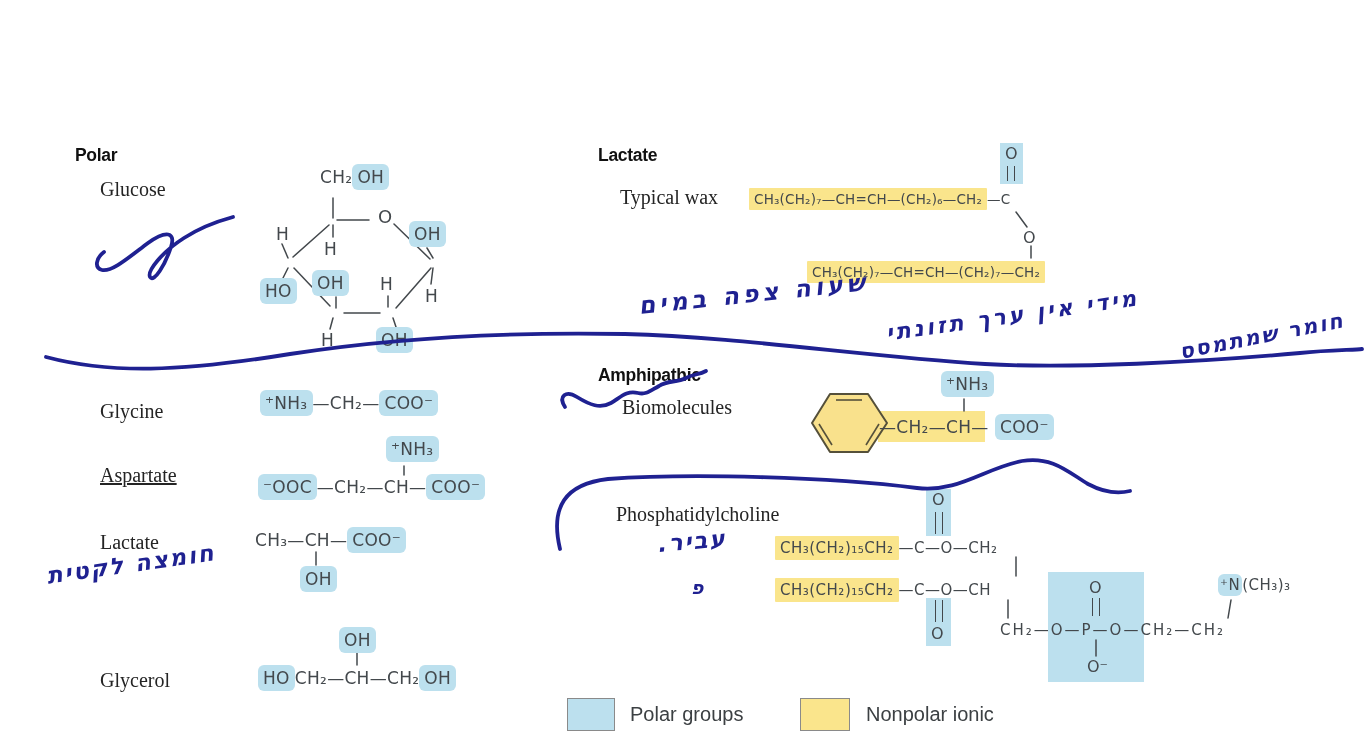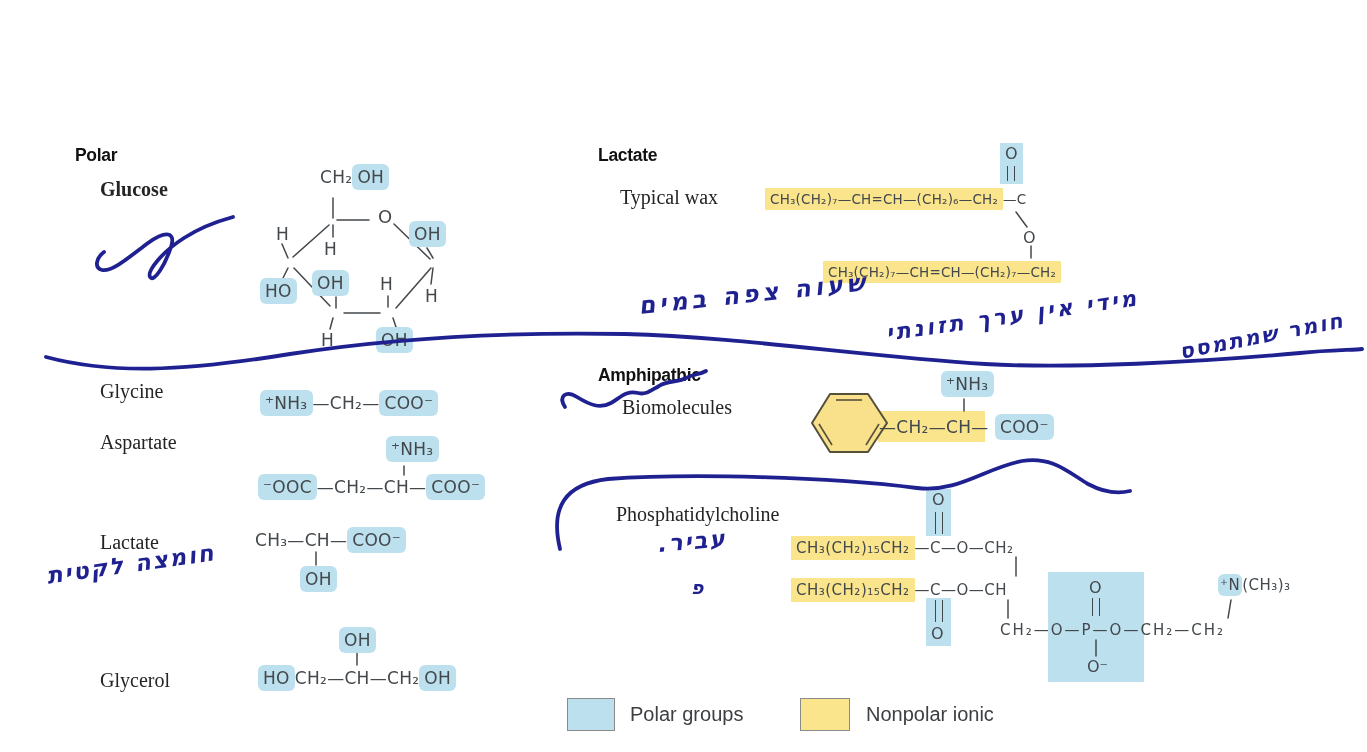--- a/index.html
+++ b/index.html
@@ -17,21 +17,21 @@
            color:#111;letter-spacing:-0.3px;}
   
   .mlabel{font-family:"Liberation Serif",serif;font-size:20px;color:#242424;}
   
   .formula{font-family:"DejaVu Sans",sans-serif;font-size:17px;color:#43484C;
            white-space:nowrap;letter-spacing:0.3px;z-index:3;}
   .f15{font-size:15px;letter-spacing:0.5px;}
   .f13{font-size:13.5px;letter-spacing:0.2px;}
   .row{display:flex;align-items:center;}
   .hl-blue{background:#BCE0EE;padding:3px 5px;border-radius:6px;}
-  .hl-yellow{background:#FAE58C;padding:3px 5px;border-radius:1px;margin-left:16px;}
+  .hl-yellow{background:#FAE58C;padding:3px 5px;border-radius:1px;}
   .boxblue{position:absolute;background:#BCE0EE;z-index:1;}
   .boxyellow{position:absolute;background:#FAE58C;z-index:1;}
   .dbond{position:absolute;width:6px;height:15px;border-left:1.7px solid #43484C;
          border-right:1.7px solid #43484C;z-index:3;}
   .otext{position:absolute;font-family:"DejaVu Sans",sans-serif;font-size:16px;
          color:#43484C;z-index:3;}
   
   .hw{position:absolute;font-family:"DejaVu Sans",sans-serif;font-style:italic;
       font-weight:700;color:#1F2191;z-index:6;white-space:nowrap;}
   
@@ -44,23 +44,23 @@
 </head>
 <body>
 
 <div id="page">
 
 
   <div class="abs sechead" style="left:75px;top:145px;">Polar</div>
   <div class="abs sechead" style="left:598px;top:145px;">Lactate</div>
   <div class="abs sechead" style="left:598px;top:365px;">Amphipathic</div>
 
-  <div class="abs mlabel" style="left:100px;top:178px;font-weight:bold;">Glucose</div>
-  <div class="abs mlabel" style="left:100px;top:380px;">Glycine</div>
-  <div class="abs mlabel" style="left:100px;top:431px;">Aspartate</div>
+  <div class="abs mlabel" style="left:100px;top:178px;">Glucose</div>
+  <div class="abs mlabel" style="left:100px;top:400px;">Glycine</div>
+  <div class="abs mlabel" style="left:100px;top:464px;text-decoration:underline;">Aspartate</div>
   <div class="abs mlabel" style="left:100px;top:531px;text-align:center;">Lactate</div>
   <div class="abs mlabel" style="left:100px;top:669px;">Glycerol</div>
   <div class="abs mlabel" style="left:620px;top:186px;">Typical wax</div>
   <div class="abs mlabel" style="left:622px;top:396px;">Biomolecules</div>
   <div class="abs mlabel" style="left:616px;top:503px;">Phosphatidylcholine</div>
 
   <div class="abs row formula" style="left:320px;top:164px;justify-content:center;">
     <span>CH₂</span>
       <span class="hl-blue">OH</span>
   </div>

